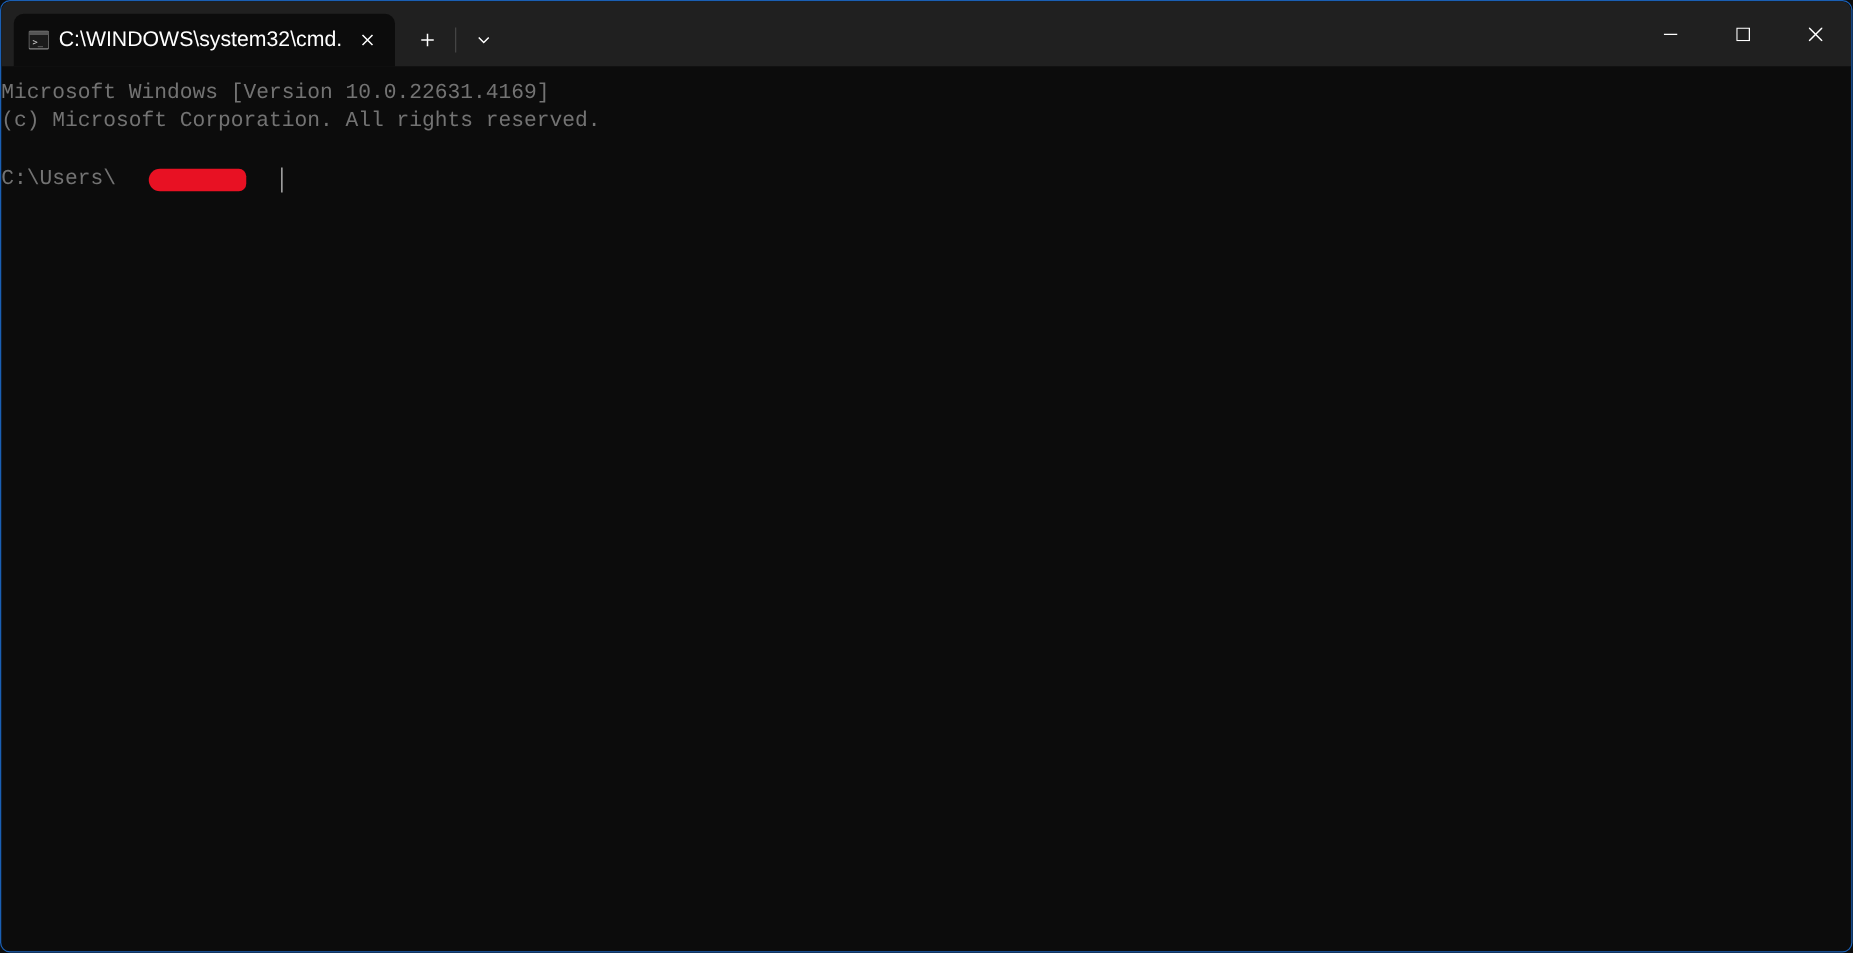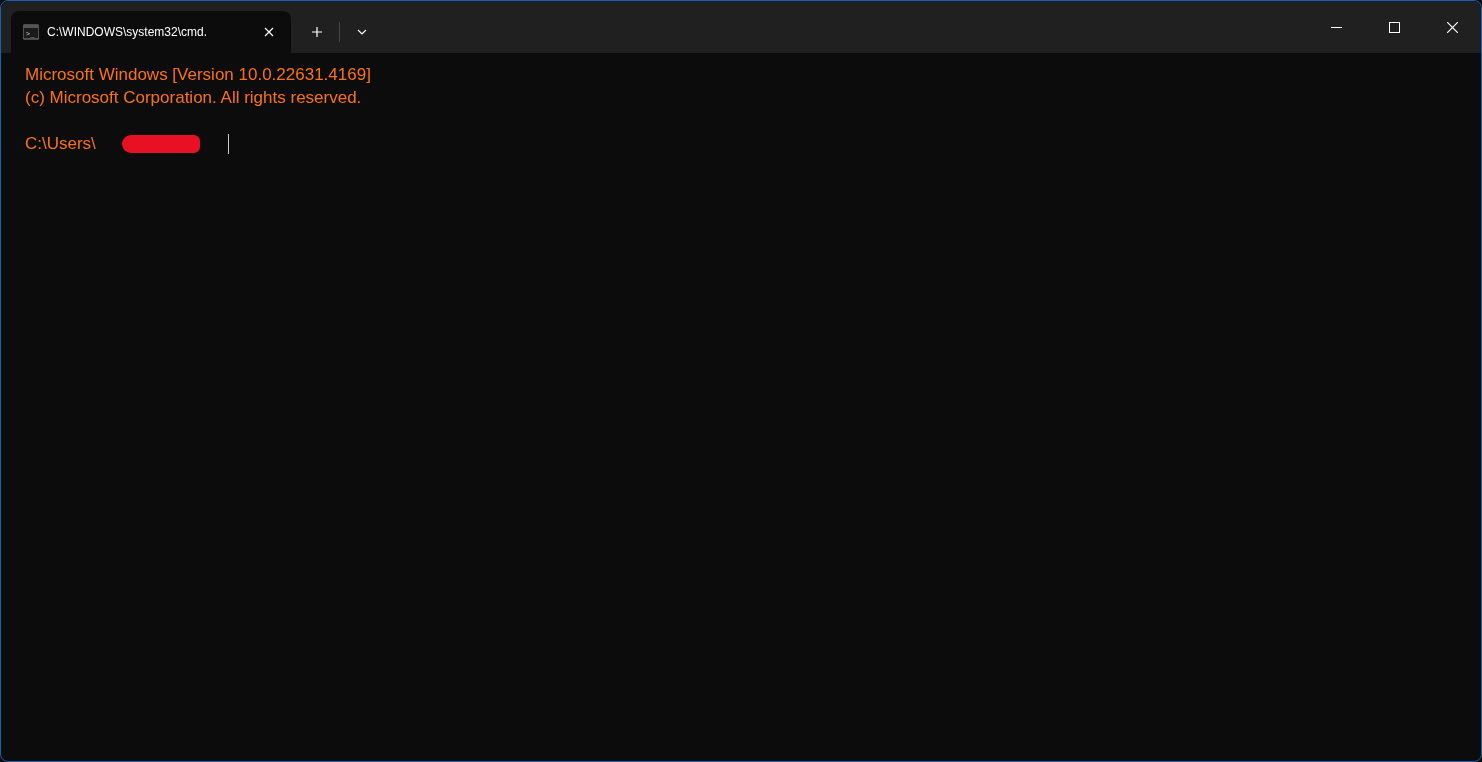--- a/index.html
+++ b/index.html
@@ -46,21 +46,21 @@
       display: flex;
       align-items: center;
       justify-content: center;
     }
     .tab-icon svg {
       width: 16px;
       height: 16px;
     }
     .tab-title {
       color: #ffffff;
-      font-size: 12px;
+      font-size: 17px;
       font-family: 'Segoe UI', sans-serif;
       flex: 1;
       white-space: nowrap;
       overflow: hidden;
     }
     .tab-close {
       width: 24px;
       height: 24px;
       display: flex;
       align-items: center;
@@ -98,25 +98,25 @@
     }
     .window-btn {
       width: 58px;
       display: flex;
       align-items: center;
       justify-content: center;
       color: #ffffff;
       cursor: pointer;
     }
     .terminal-content {
-      padding: 10px 24px;
-      color: #f97316;
+      padding: 10px 0;
+      color: #737373;
       font-size: 17px;
       line-height: 23px;
-      font-family: Liberation Sans, sans-serif;
+      font-family: Liberation Mono, monospace;
       white-space: pre;
     }
     .prompt-line {
       display: flex;
       align-items: center;
       gap: 28px;
     }
     .redacted {
       display: inline-block;
       width: 78px;

